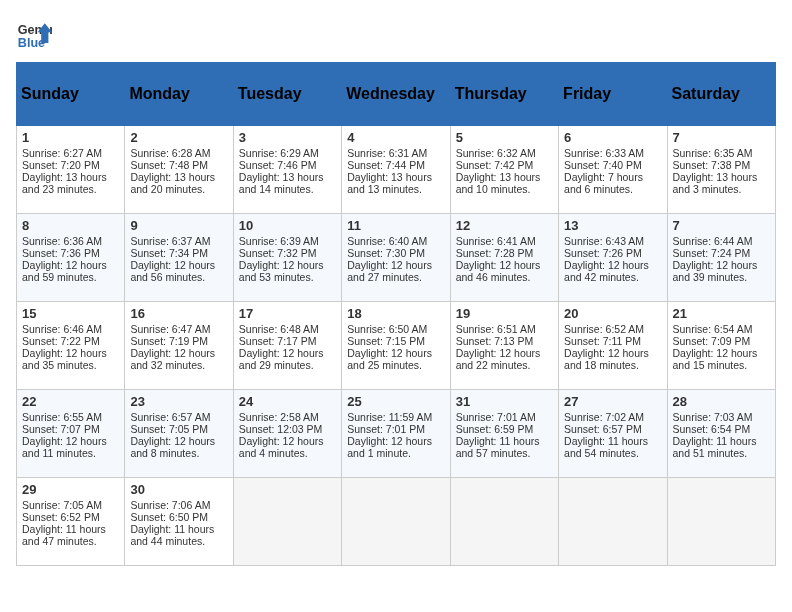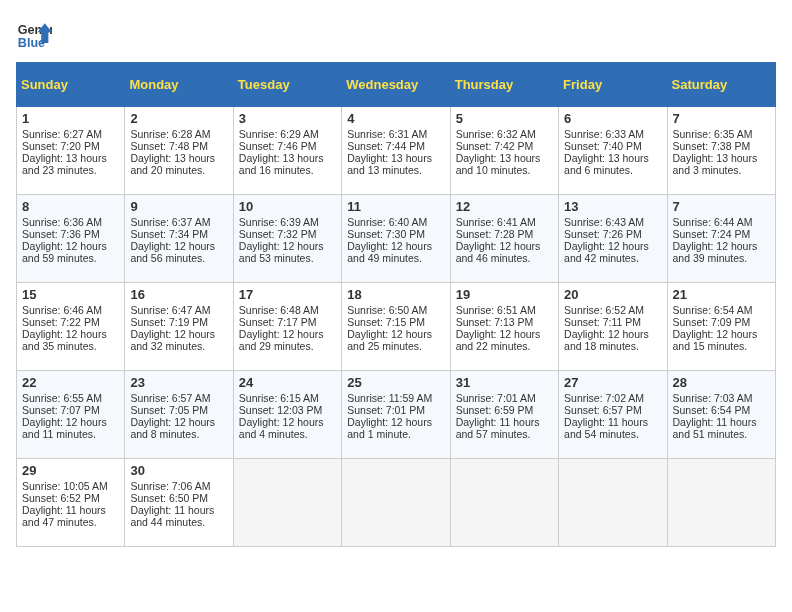--- a/index.html
+++ b/index.html
@@ -37,24 +37,24 @@
       font-size: 14px;
       color: #555;
     }
     table {
       width: 100%;
       border-collapse: collapse;
       table-layout: fixed;
     }
     thead tr th {
       background-color: #2f6db5;
-      color: #fde047;
-      font-size: 13px;
+      color: #000000;
+      font-size: 16px;
       font-weight: bold;
-      padding: 14px 4px;
+      padding: 22px 4px;
       text-align: left;
       border: 1px solid #2f6db5;
     }
     tbody tr td {
       border: 1px solid #ccc;
       vertical-align: top;
       padding: 4px 5px;
       font-size: 10.5px;
       color: #333;
       background: #fff;
@@ -100,55 +100,55 @@
         <th>Wednesday</th>
         <th>Thursday</th>
         <th>Friday</th>
         <th>Saturday</th>
       </tr>
   </thead>
   <tbody id="calendar-body">
   <tr>
         <td><span class="day-num">1</span><span>Sunrise: 6:27 AM</span><br><span>Sunset: 7:20 PM</span><br><span>Daylight: 13 hours and 23 minutes.</span></td>
         <td><span class="day-num">2</span><span>Sunrise: 6:28 AM</span><br><span>Sunset: 7:48 PM</span><br><span>Daylight: 13 hours and 20 minutes.</span></td>
-        <td><span class="day-num">3</span><span>Sunrise: 6:29 AM</span><br><span>Sunset: 7:46 PM</span><br><span>Daylight: 13 hours and 16 minutes.</span></td>
+        <td><span class="day-num">3</span><span>Sunrise: 6:29 AM</span><br><span>Sunset: 7:46 PM</span><br><span>Daylight: 13 hours and 14 minutes.</span></td>
         <td><span class="day-num">4</span><span>Sunrise: 6:31 AM</span><br><span>Sunset: 7:44 PM</span><br><span>Daylight: 13 hours and 13 minutes.</span></td>
         <td><span class="day-num">5</span><span>Sunrise: 6:32 AM</span><br><span>Sunset: 7:42 PM</span><br><span>Daylight: 13 hours and 10 minutes.</span></td>
-        <td><span class="day-num">6</span><span>Sunrise: 6:33 AM</span><br><span>Sunset: 7:40 PM</span><br><span>Daylight: 13 hours and 6 minutes.</span></td>
+        <td><span class="day-num">6</span><span>Sunrise: 6:33 AM</span><br><span>Sunset: 7:40 PM</span><br><span>Daylight: 7 hours and 6 minutes.</span></td>
         <td><span class="day-num">7</span><span>Sunrise: 6:35 AM</span><br><span>Sunset: 7:38 PM</span><br><span>Daylight: 13 hours and 3 minutes.</span></td>
       </tr>
       <tr>
         <td><span class="day-num">8</span><span>Sunrise: 6:36 AM</span><br><span>Sunset: 7:36 PM</span><br><span>Daylight: 12 hours and 59 minutes.</span></td>
         <td><span class="day-num">9</span><span>Sunrise: 6:37 AM</span><br><span>Sunset: 7:34 PM</span><br><span>Daylight: 12 hours and 56 minutes.</span></td>
         <td><span class="day-num">10</span><span>Sunrise: 6:39 AM</span><br><span>Sunset: 7:32 PM</span><br><span>Daylight: 12 hours and 53 minutes.</span></td>
-        <td><span class="day-num">11</span><span>Sunrise: 6:40 AM</span><br><span>Sunset: 7:30 PM</span><br><span>Daylight: 12 hours and 49 minutes.</span></td>
+        <td><span class="day-num">11</span><span>Sunrise: 6:40 AM</span><br><span>Sunset: 7:30 PM</span><br><span>Daylight: 12 hours and 27 minutes.</span></td>
         <td><span class="day-num">12</span><span>Sunrise: 6:41 AM</span><br><span>Sunset: 7:28 PM</span><br><span>Daylight: 12 hours and 46 minutes.</span></td>
         <td><span class="day-num">13</span><span>Sunrise: 6:43 AM</span><br><span>Sunset: 7:26 PM</span><br><span>Daylight: 12 hours and 42 minutes.</span></td>
         <td><span class="day-num">7</span><span>Sunrise: 6:44 AM</span><br><span>Sunset: 7:24 PM</span><br><span>Daylight: 12 hours and 39 minutes.</span></td>
       </tr>
       <tr>
         <td><span class="day-num">15</span><span>Sunrise: 6:46 AM</span><br><span>Sunset: 7:22 PM</span><br><span>Daylight: 12 hours and 35 minutes.</span></td>
         <td><span class="day-num">16</span><span>Sunrise: 6:47 AM</span><br><span>Sunset: 7:19 PM</span><br><span>Daylight: 12 hours and 32 minutes.</span></td>
         <td><span class="day-num">17</span><span>Sunrise: 6:48 AM</span><br><span>Sunset: 7:17 PM</span><br><span>Daylight: 12 hours and 29 minutes.</span></td>
         <td><span class="day-num">18</span><span>Sunrise: 6:50 AM</span><br><span>Sunset: 7:15 PM</span><br><span>Daylight: 12 hours and 25 minutes.</span></td>
         <td><span class="day-num">19</span><span>Sunrise: 6:51 AM</span><br><span>Sunset: 7:13 PM</span><br><span>Daylight: 12 hours and 22 minutes.</span></td>
         <td><span class="day-num">20</span><span>Sunrise: 6:52 AM</span><br><span>Sunset: 7:11 PM</span><br><span>Daylight: 12 hours and 18 minutes.</span></td>
         <td><span class="day-num">21</span><span>Sunrise: 6:54 AM</span><br><span>Sunset: 7:09 PM</span><br><span>Daylight: 12 hours and 15 minutes.</span></td>
       </tr>
       <tr>
         <td><span class="day-num">22</span><span>Sunrise: 6:55 AM</span><br><span>Sunset: 7:07 PM</span><br><span>Daylight: 12 hours and 11 minutes.</span></td>
         <td><span class="day-num">23</span><span>Sunrise: 6:57 AM</span><br><span>Sunset: 7:05 PM</span><br><span>Daylight: 12 hours and 8 minutes.</span></td>
-        <td><span class="day-num">24</span><span>Sunrise: 6:15 AM</span><br><span>Sunset: 12:03 PM</span><br><span>Daylight: 12 hours and 4 minutes.</span></td>
+        <td><span class="day-num">24</span><span>Sunrise: 2:58 AM</span><br><span>Sunset: 12:03 PM</span><br><span>Daylight: 12 hours and 4 minutes.</span></td>
         <td><span class="day-num">25</span><span>Sunrise: 11:59 AM</span><br><span>Sunset: 7:01 PM</span><br><span>Daylight: 12 hours and 1 minute.</span></td>
         <td><span class="day-num">31</span><span>Sunrise: 7:01 AM</span><br><span>Sunset: 6:59 PM</span><br><span>Daylight: 11 hours and 57 minutes.</span></td>
         <td><span class="day-num">27</span><span>Sunrise: 7:02 AM</span><br><span>Sunset: 6:57 PM</span><br><span>Daylight: 11 hours and 54 minutes.</span></td>
         <td><span class="day-num">28</span><span>Sunrise: 7:03 AM</span><br><span>Sunset: 6:54 PM</span><br><span>Daylight: 11 hours and 51 minutes.</span></td>
       </tr>
       <tr>
-        <td><span class="day-num">29</span><span>Sunrise: 10:05 AM</span><br><span>Sunset: 6:52 PM</span><br><span>Daylight: 11 hours and 47 minutes.</span></td>
+        <td><span class="day-num">29</span><span>Sunrise: 7:05 AM</span><br><span>Sunset: 6:52 PM</span><br><span>Daylight: 11 hours and 47 minutes.</span></td>
         <td><span class="day-num">30</span><span>Sunrise: 7:06 AM</span><br><span>Sunset: 6:50 PM</span><br><span>Daylight: 11 hours and 44 minutes.</span></td>
         <td class="empty-cell"></td>
         <td class="empty-cell"></td>
         <td class="empty-cell"></td>
         <td class="empty-cell"></td>
         <td class="empty-cell"></td>
       </tr>
     </tbody>
 </table>
 

